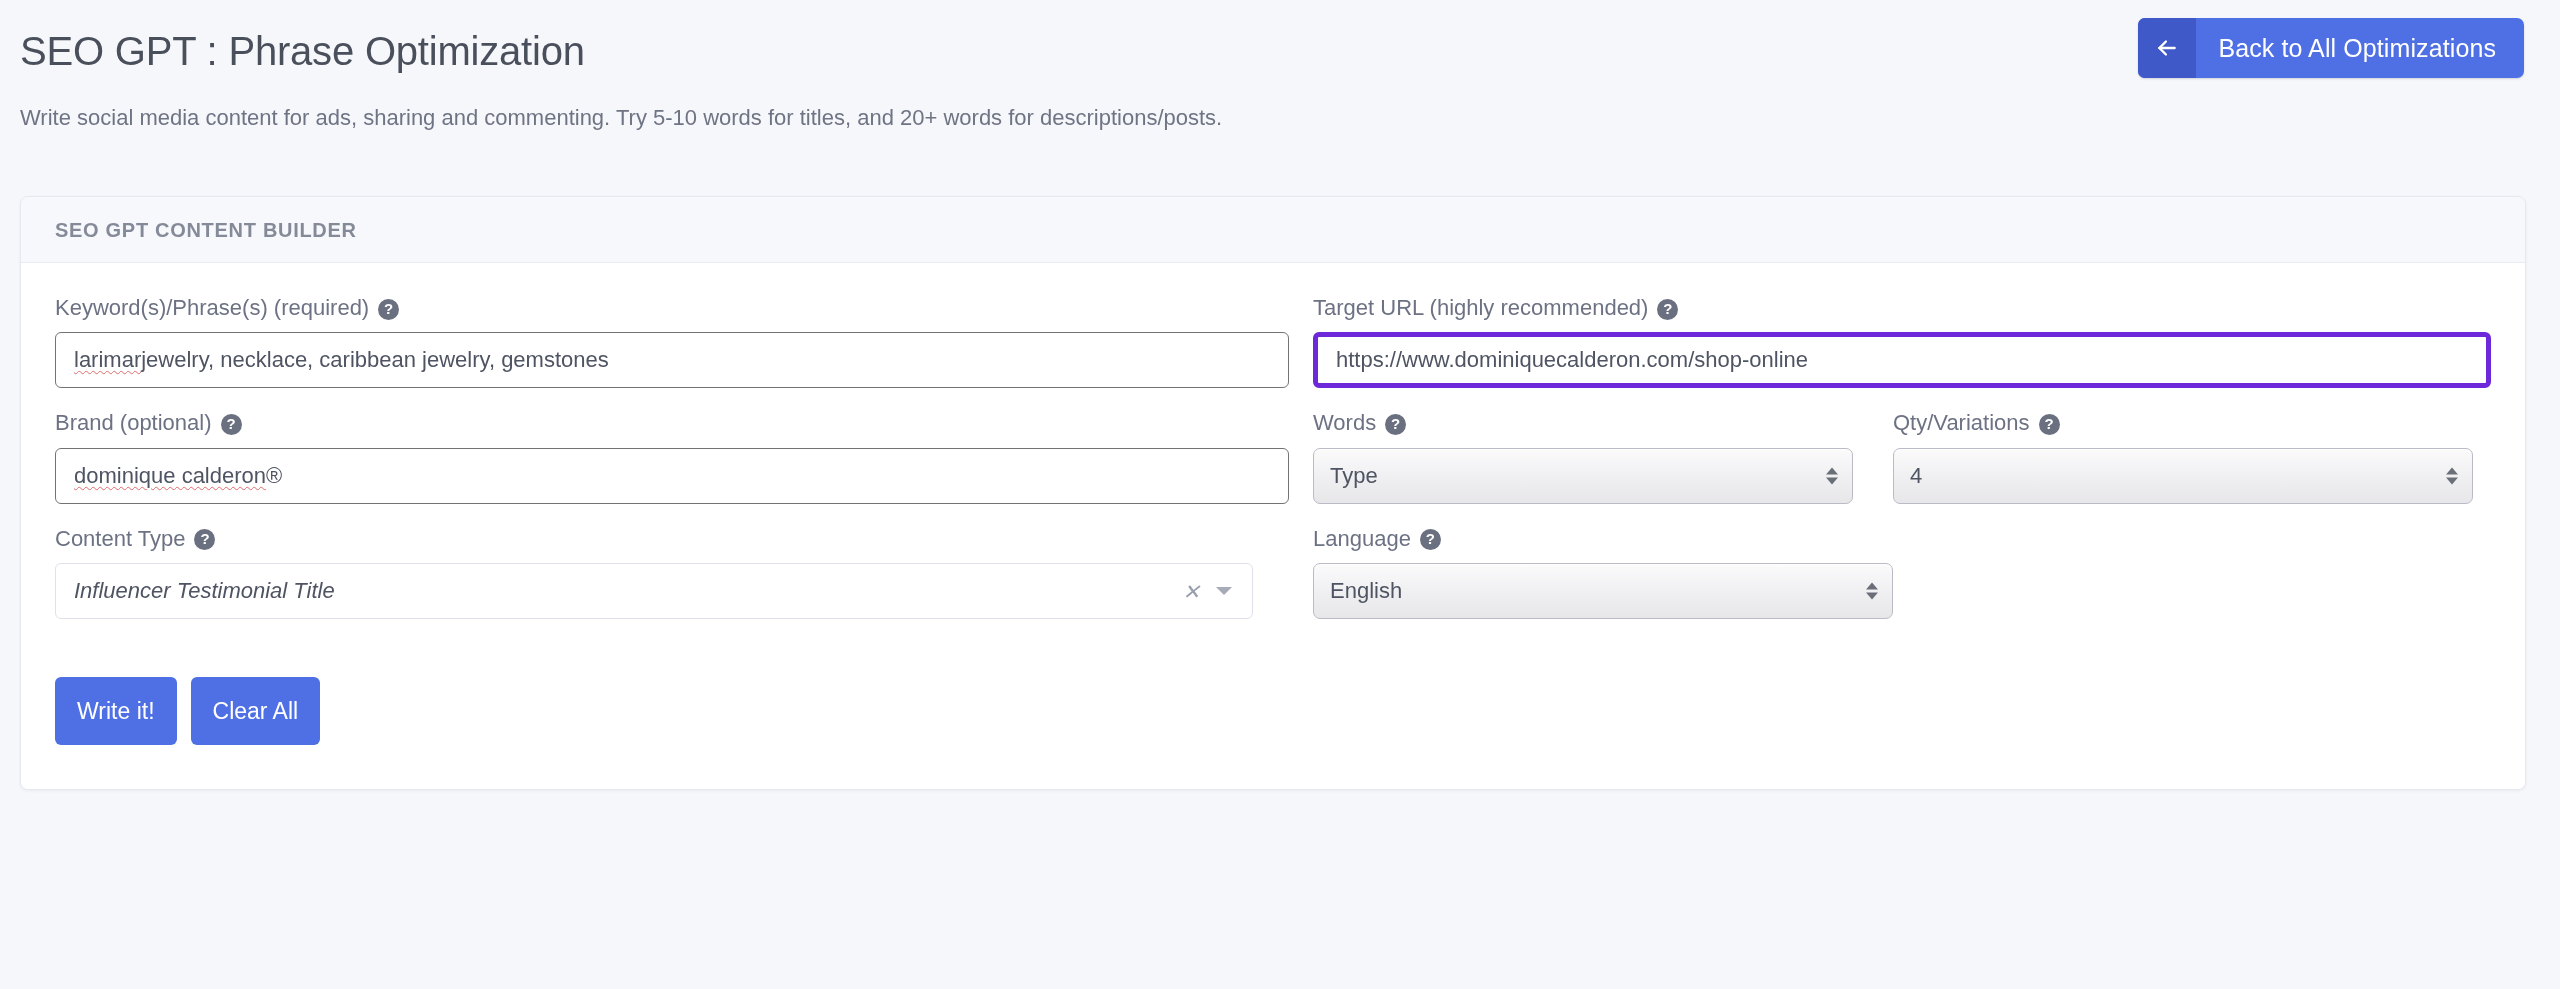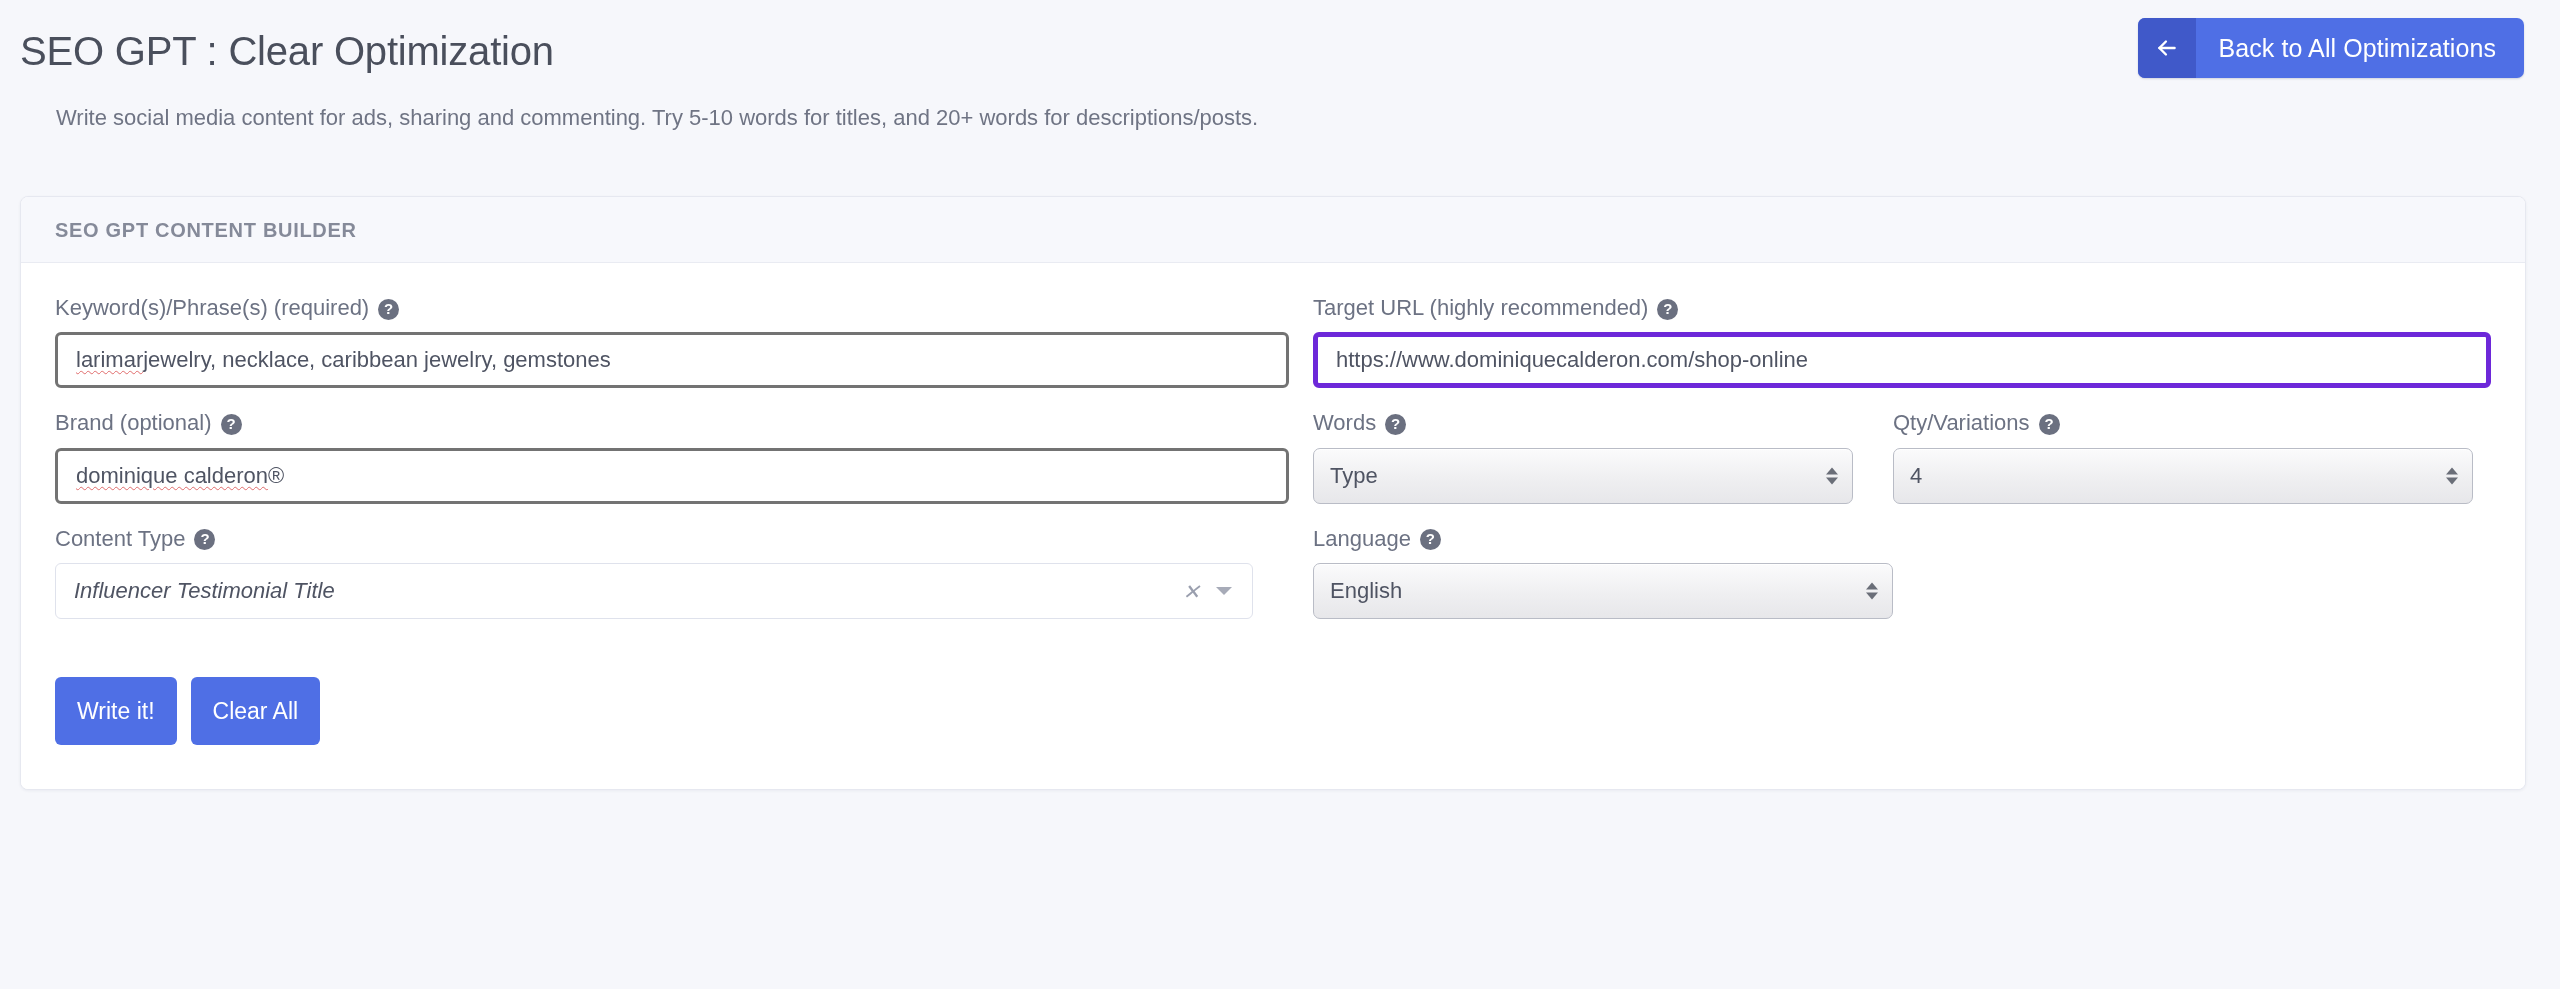--- a/index.html
+++ b/index.html
@@ -66,21 +66,20 @@
     letter-spacing: 0.1px;
   }
 
   
   .intro {
     padding: 0 20px;
     margin-top: 8px;
     font-size: 22px;
     color: #6f7484;
     line-height: 1.3;
-    margin-left: 36px;
   }
 
   
   .card {
     position: absolute;
     left: 20px;
     top: 196px;
     width: 2506px;
     background: #ffffff;
     border: 1px solid #e6e8f0;
@@ -160,21 +159,21 @@
   .spell {
     position: relative;
     display: inline;
     text-decoration: underline wavy #e06c6c;
     text-decoration-thickness: 1px;
     text-underline-offset: 3px;
   }
   .fake-input {
     width: 100%;
     height: 56px;
-    border: 3px solid #737373;
+    border: 1px solid #737373;
     border-radius: 6px;
     background: #ffffff;
     padding: 0 18px;
     font-size: 22px;
     color: #4f5463;
     display: flex;
     align-items: center;
     white-space: nowrap;
     overflow: hidden;
     cursor: text;
@@ -275,21 +274,21 @@
     white-space: nowrap;
   }
   .content-type-wrap { width: 1198px; }
 </style>
 </head>
 <body>
 
 <div class="page">
 
   <div class="page-header">
-    <div class="page-title">SEO GPT : Clear Optimization</div>
+    <div class="page-title">SEO GPT : Phrase Optimization</div>
 
     <button class="back-btn">
       <span class="back-btn-icon">
         <svg width="26" height="26" viewBox="0 0 24 24" fill="none" stroke="#ffffff" stroke-width="2.2" stroke-linecap="round" stroke-linejoin="round">
           <line x1="19" y1="12" x2="5" y2="12"></line>
           <polyline points="11 18 5 12 11 6"></polyline>
         </svg>
       </span>
       <span class="back-btn-label">Back to All Optimizations</span>
     </button>

